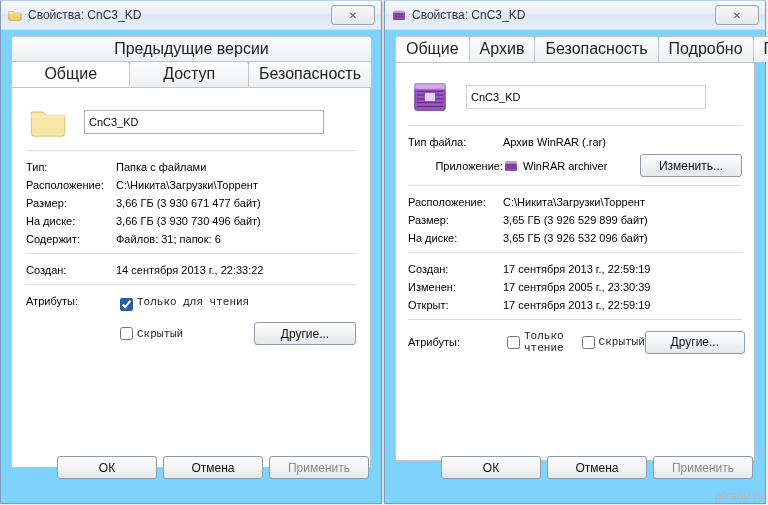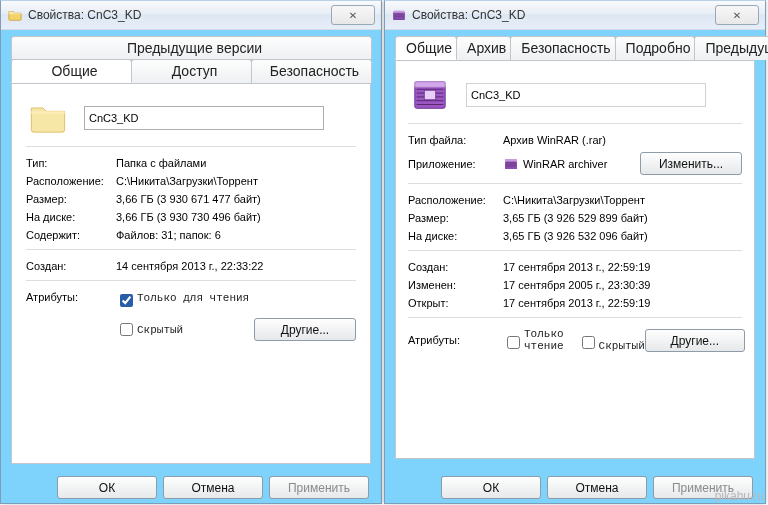--- a/index.html
+++ b/index.html
@@ -57,25 +57,25 @@
   display:flex;
   border-bottom: 1px solid #c0c6cc;
   margin-bottom: 0;
 }
 .tabrow.upper { margin-bottom: -1px; }
 .tab {
   background: linear-gradient(to bottom,#fdfdfd,#eef0f2);
   border: 1px solid #c0c6cc;
   border-bottom: none;
   border-radius: 3px 3px 0 0;
-  padding: 3px 4px 3px 10px;
+  padding: 3px 10px 3px 10px;
   margin-right: -1px;
   color: #222;
   cursor: default;
-  font-size: 14px;
+  font-size: 16px;
   white-space: nowrap;
 }
 .tab.active {
   background: #fff;
   border-bottom: 1px solid #fff;
   position: relative;
   z-index: 2;
 }
 .tab.wide { flex:1; text-align:center; }
 
@@ -122,21 +122,21 @@
   border: 1px solid #8e9ba8;
   border-radius: 3px;
   font-size: 12px;
   color:#111;
   cursor: default;
   display:flex; align-items:center; justify-content:center;
 }
 
 .btnbar {
   position:absolute;
-  bottom: 4px; right: 12px;
+  bottom: 24px; right: 12px;
   display:flex; gap: 6px;
 }
 .btnbar .btn { min-width: 78px; }
 .btn.disabled { color:#8a8a8a; }
 
 .chk {
   width:13px; height:13px; vertical-align:middle; margin-right:4px;
   accent-color: #2a5da8;
 }
 .small { font-size: 11px; color:#222;font-family:Liberation Mono, monospace; }
@@ -144,21 +144,21 @@
 
 .watermark {
   position:absolute; right:4px; bottom:2px;
   font-size:12px; color:#b8b8b8;
 }
 
 
 .folder-svg { width:40px; height:34px; }
 .rar-svg { width:38px; height:38px; }
 .wr-mini { width:16px; height:16px; margin-right:4px; display:inline-flex; align-items:center; justify-content:center; }
-.app-line { display:flex; align-items:center; }
+.app-line { display:flex; align-items:center;text-align:right; }
 .changebtn { margin-left:auto; min-width:80px; }
 </style>
 </head>
 <body>
 
 <div class="dialog dlg1">
   <div class="titlebar">
     <span class="tico">
       <svg viewBox="0 0 16 16" width="14" height="14">
           <path fill="#f3d26a" stroke="#caa53a" d="M1 4h5l1 2h8v7a1 1 0 0 1-1 1H2a1 1 0 0 1-1-1z"></path>
@@ -321,21 +321,21 @@
           <span class="lbl">Изменен:</span>
           <span class="val">17 сентября 2005 г., 23:30:39</span>
         </div>
       <div class="row">
           <span class="lbl">Открыт:</span>
           <span class="val">17 сентября 2013 г., 22:59:19</span>
         </div>
       <hr class="sep">
       <div class="row">
         <span class="lbl">Атрибуты:</span>
-        <div style="display:flex; align-items:flex-end; flex:1;">
+        <div style="display:flex; align-items:center; flex:1;">
           <input type="checkbox" class="chk" style="">
           <span class="small">Только чтение</span>
           <span style="width:14px;"></span>
           <input type="checkbox" class="chk" style="">
           <span class="small">Скрытый</span>
           <div class="btn" style="margin-left:auto; min-width:78px;">Другие...</div>
         </div>
       </div>
     </div>
   </div>

